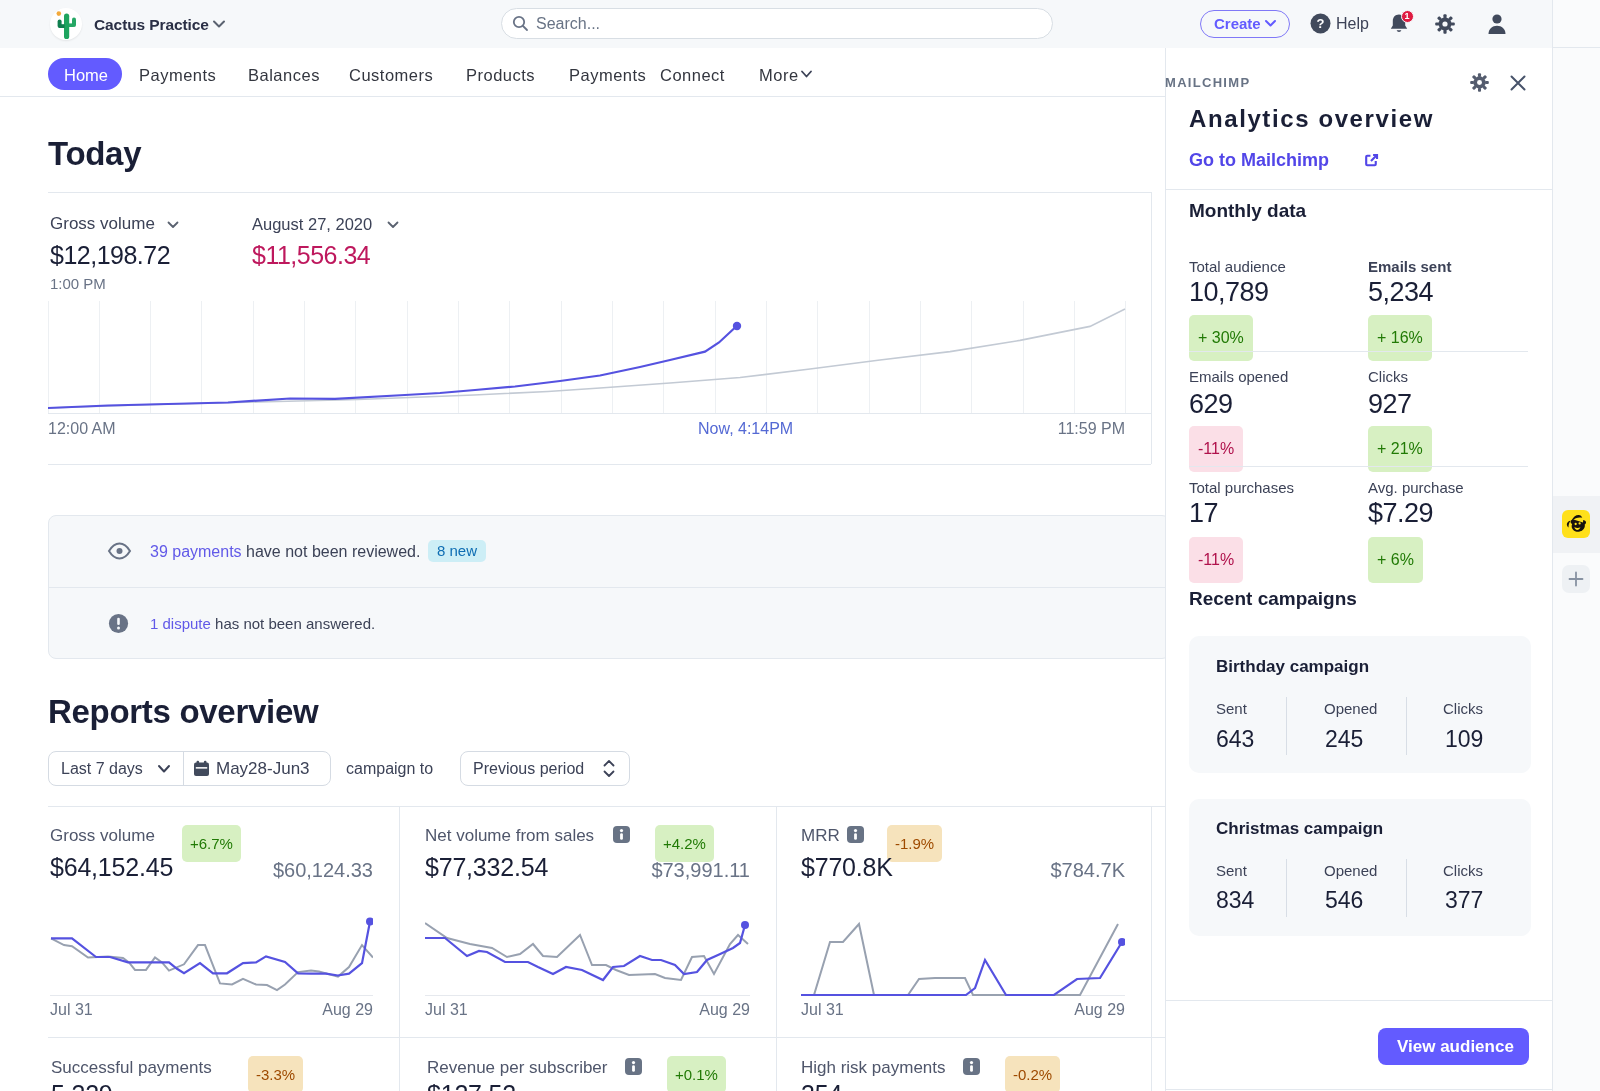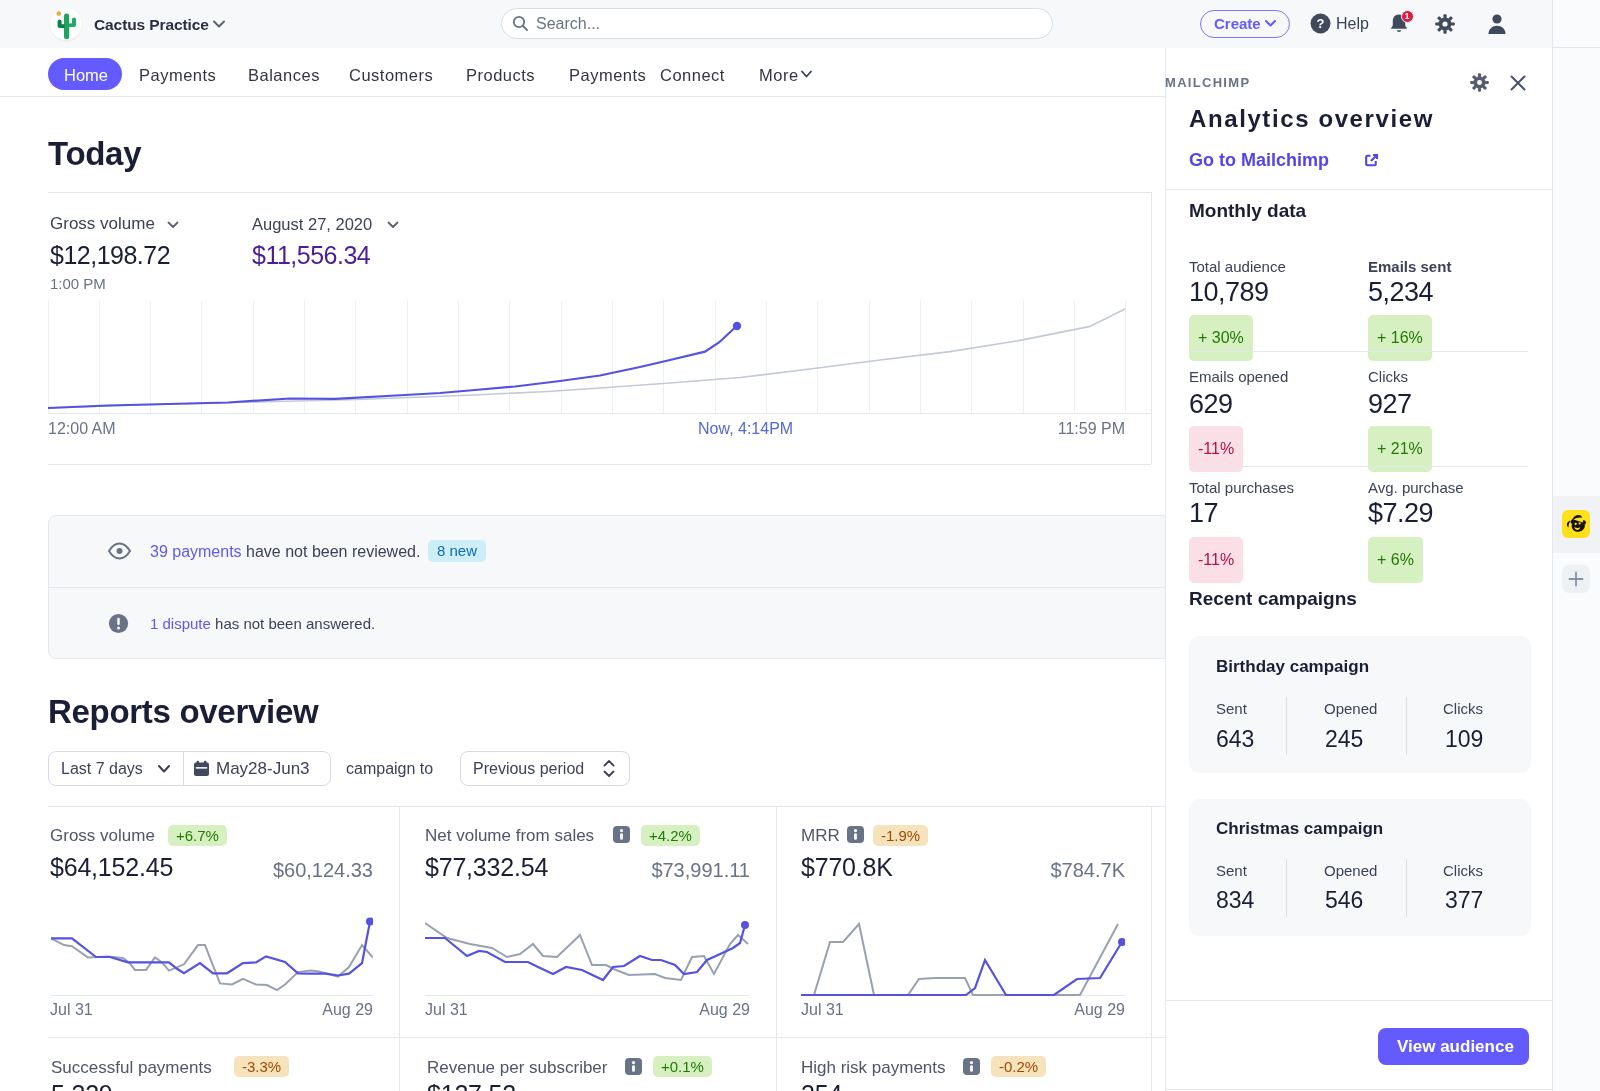--- a/index.html
+++ b/index.html
@@ -2,21 +2,21 @@
 <html><head>
 <meta charset="utf-8">
 <style>
   * { margin:0; padding:0; box-sizing:border-box; }
   html,body { width:1600px; height:1091px; background:#fff; font-family:"Liberation Sans", sans-serif; }
   #page { position:relative; width:1600px; height:1091px; overflow:hidden; background:#fff; color:#1a1f36; }
   .abs { position:absolute; }
   .b { font-weight:700; }
   .sb { font-weight:600; }
   .med { font-weight:500; }
-  .badge { position:absolute; border-radius:5px; font-size:15px; font-weight:500; line-height:21px; padding:0 8px; }
+  .badge { position:absolute; border-radius:5px; font-size:15px; font-weight:500; line-height:21px; padding:8px 8px;margin-left:14px; }
   .bgreen { background:#d7f0c2; color:#217a05; }
   .bpink { background:#fbdfe7; color:#b0124c; }
   .btan { background:#f6e3bc; color:#9e4a00; }
   .lbl17 { font-size:17px; color:#4f566b; line-height:1; }
   .val26 { font-size:25px; color:#1a1f36; line-height:1; letter-spacing:-0.2px; }
   .cmp20 { font-size:20px; color:#697386; line-height:1; }
   .axlbl { font-size:16px; color:#697386; line-height:1; }
   .plabel { font-size:15px; color:#3c4257; line-height:1; }
   .pval { font-size:27px; color:#1a1f36; line-height:1; letter-spacing:-0.5px; }
   .pbadge { position:absolute; border-radius:5px; font-size:16px; font-weight:500; line-height:22px; padding:12px 9px; }
@@ -114,21 +114,21 @@
   <div class="abs med" style="left:50px;top:215px;font-size:17px;line-height:18px;color:#3c4257;">Gross volume</div>
   <svg class="abs" style="left:167px;top:221px;" width="12" height="8" viewBox="0 0 12 8">
       <path d="M1.5 1.5 L6 6 L10.5 1.5" fill="none" stroke="#5a6270" stroke-width="1.8" stroke-linecap="round" stroke-linejoin="round"></path>
     </svg>
   <div class="abs med" style="left:252px;top:215px;font-size:16.5px;line-height:18px;color:#3c4257;">August 27, 2020</div>
   <svg class="abs" style="left:387px;top:221px;" width="12" height="8" viewBox="0 0 12 8">
       <path d="M1.5 1.5 L6 6 L10.5 1.5" fill="none" stroke="#5a6270" stroke-width="1.8" stroke-linecap="round" stroke-linejoin="round"></path>
     </svg>
 
   <div class="abs" style="left:50px;top:242px;font-size:25px;line-height:26px;letter-spacing:-0.5px;color:#1a1f36;">$12,198.72</div>
-  <div class="abs" style="left:252px;top:242px;font-size:25px;line-height:26px;letter-spacing:-0.5px;color:#4c1d95;">$11,556.34</div>
+  <div class="abs" style="left:252px;top:242px;font-size:25px;line-height:26px;letter-spacing:-0.5px;color:#be185d;">$11,556.34</div>
   <div class="abs" style="left:50px;top:276px;font-size:15px;line-height:16px;color:#697386;">1:00 PM</div>
 
   <svg class="abs" style="left:48px;top:301px;" width="1104" height="113" viewBox="0 0 1104 113">
     <g stroke="#edf0f3" stroke-width="1">
       <line x1="0.5" y1="0" x2="0.5" y2="112"></line>
         <line x1="51.5" y1="0" x2="51.5" y2="112"></line>
         <line x1="102.5" y1="0" x2="102.5" y2="112"></line>
         <line x1="153.5" y1="0" x2="153.5" y2="112"></line>
         <line x1="205.5" y1="0" x2="205.5" y2="112"></line>
         <line x1="256.5" y1="0" x2="256.5" y2="112"></line>

